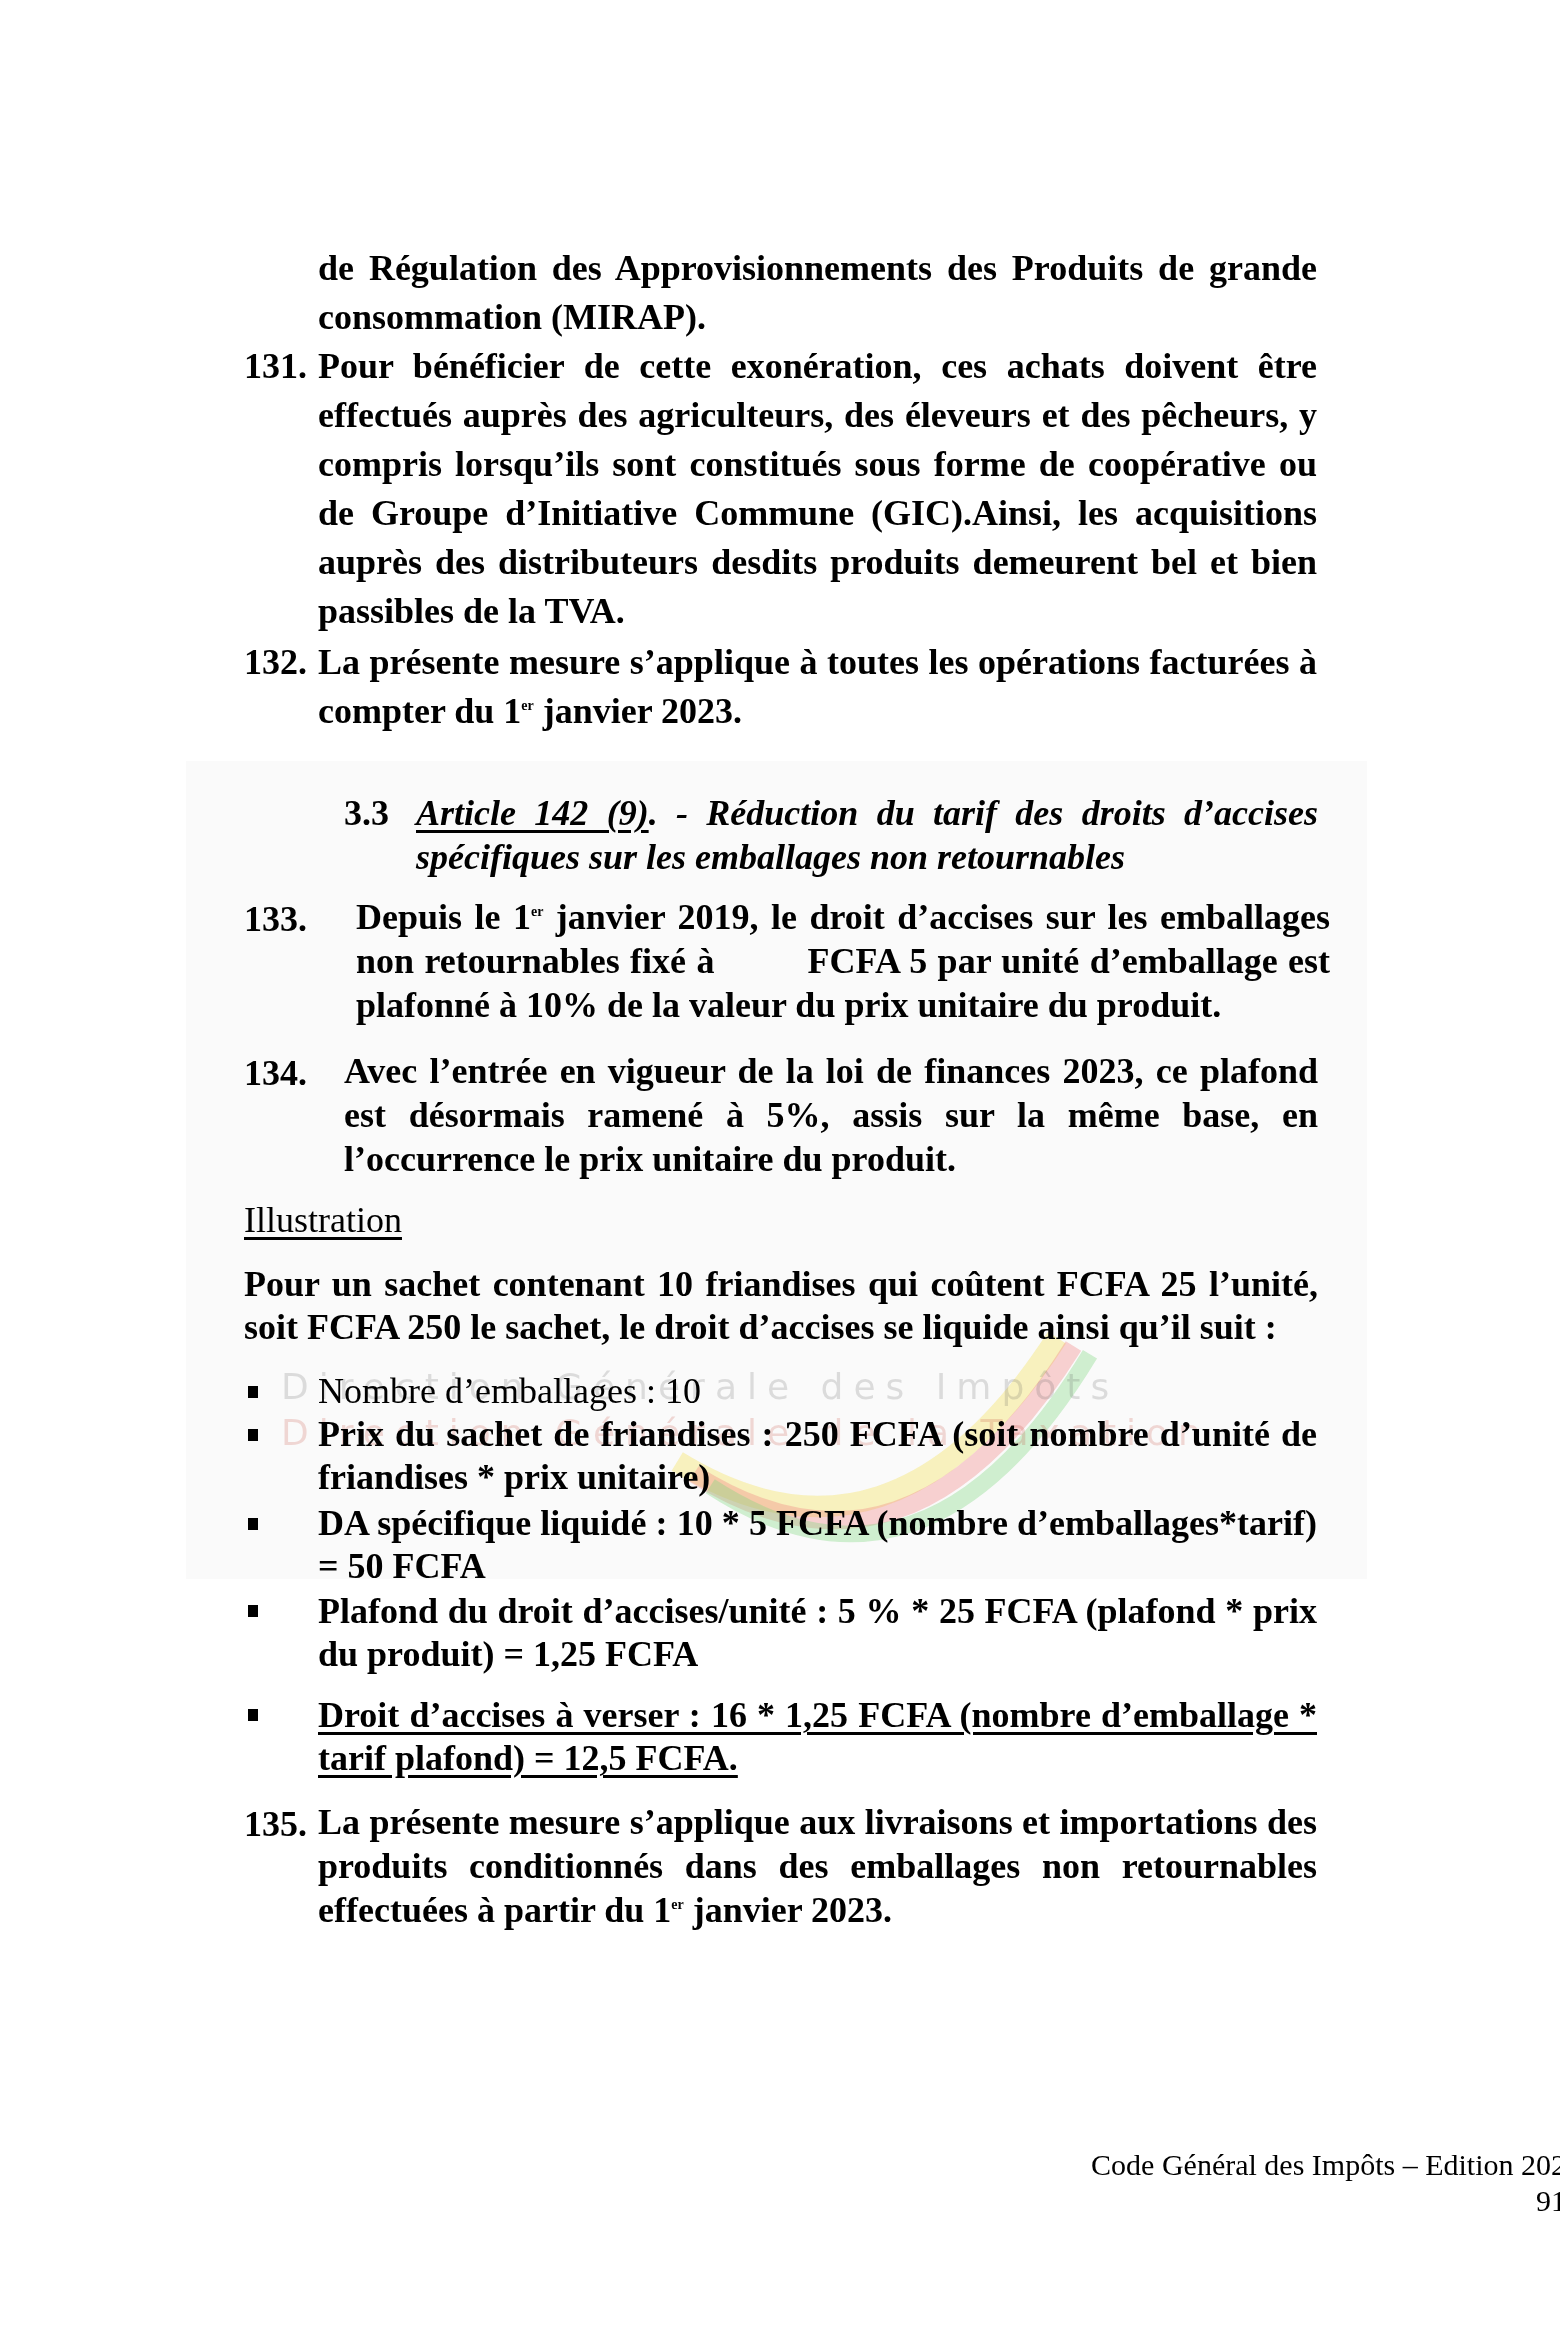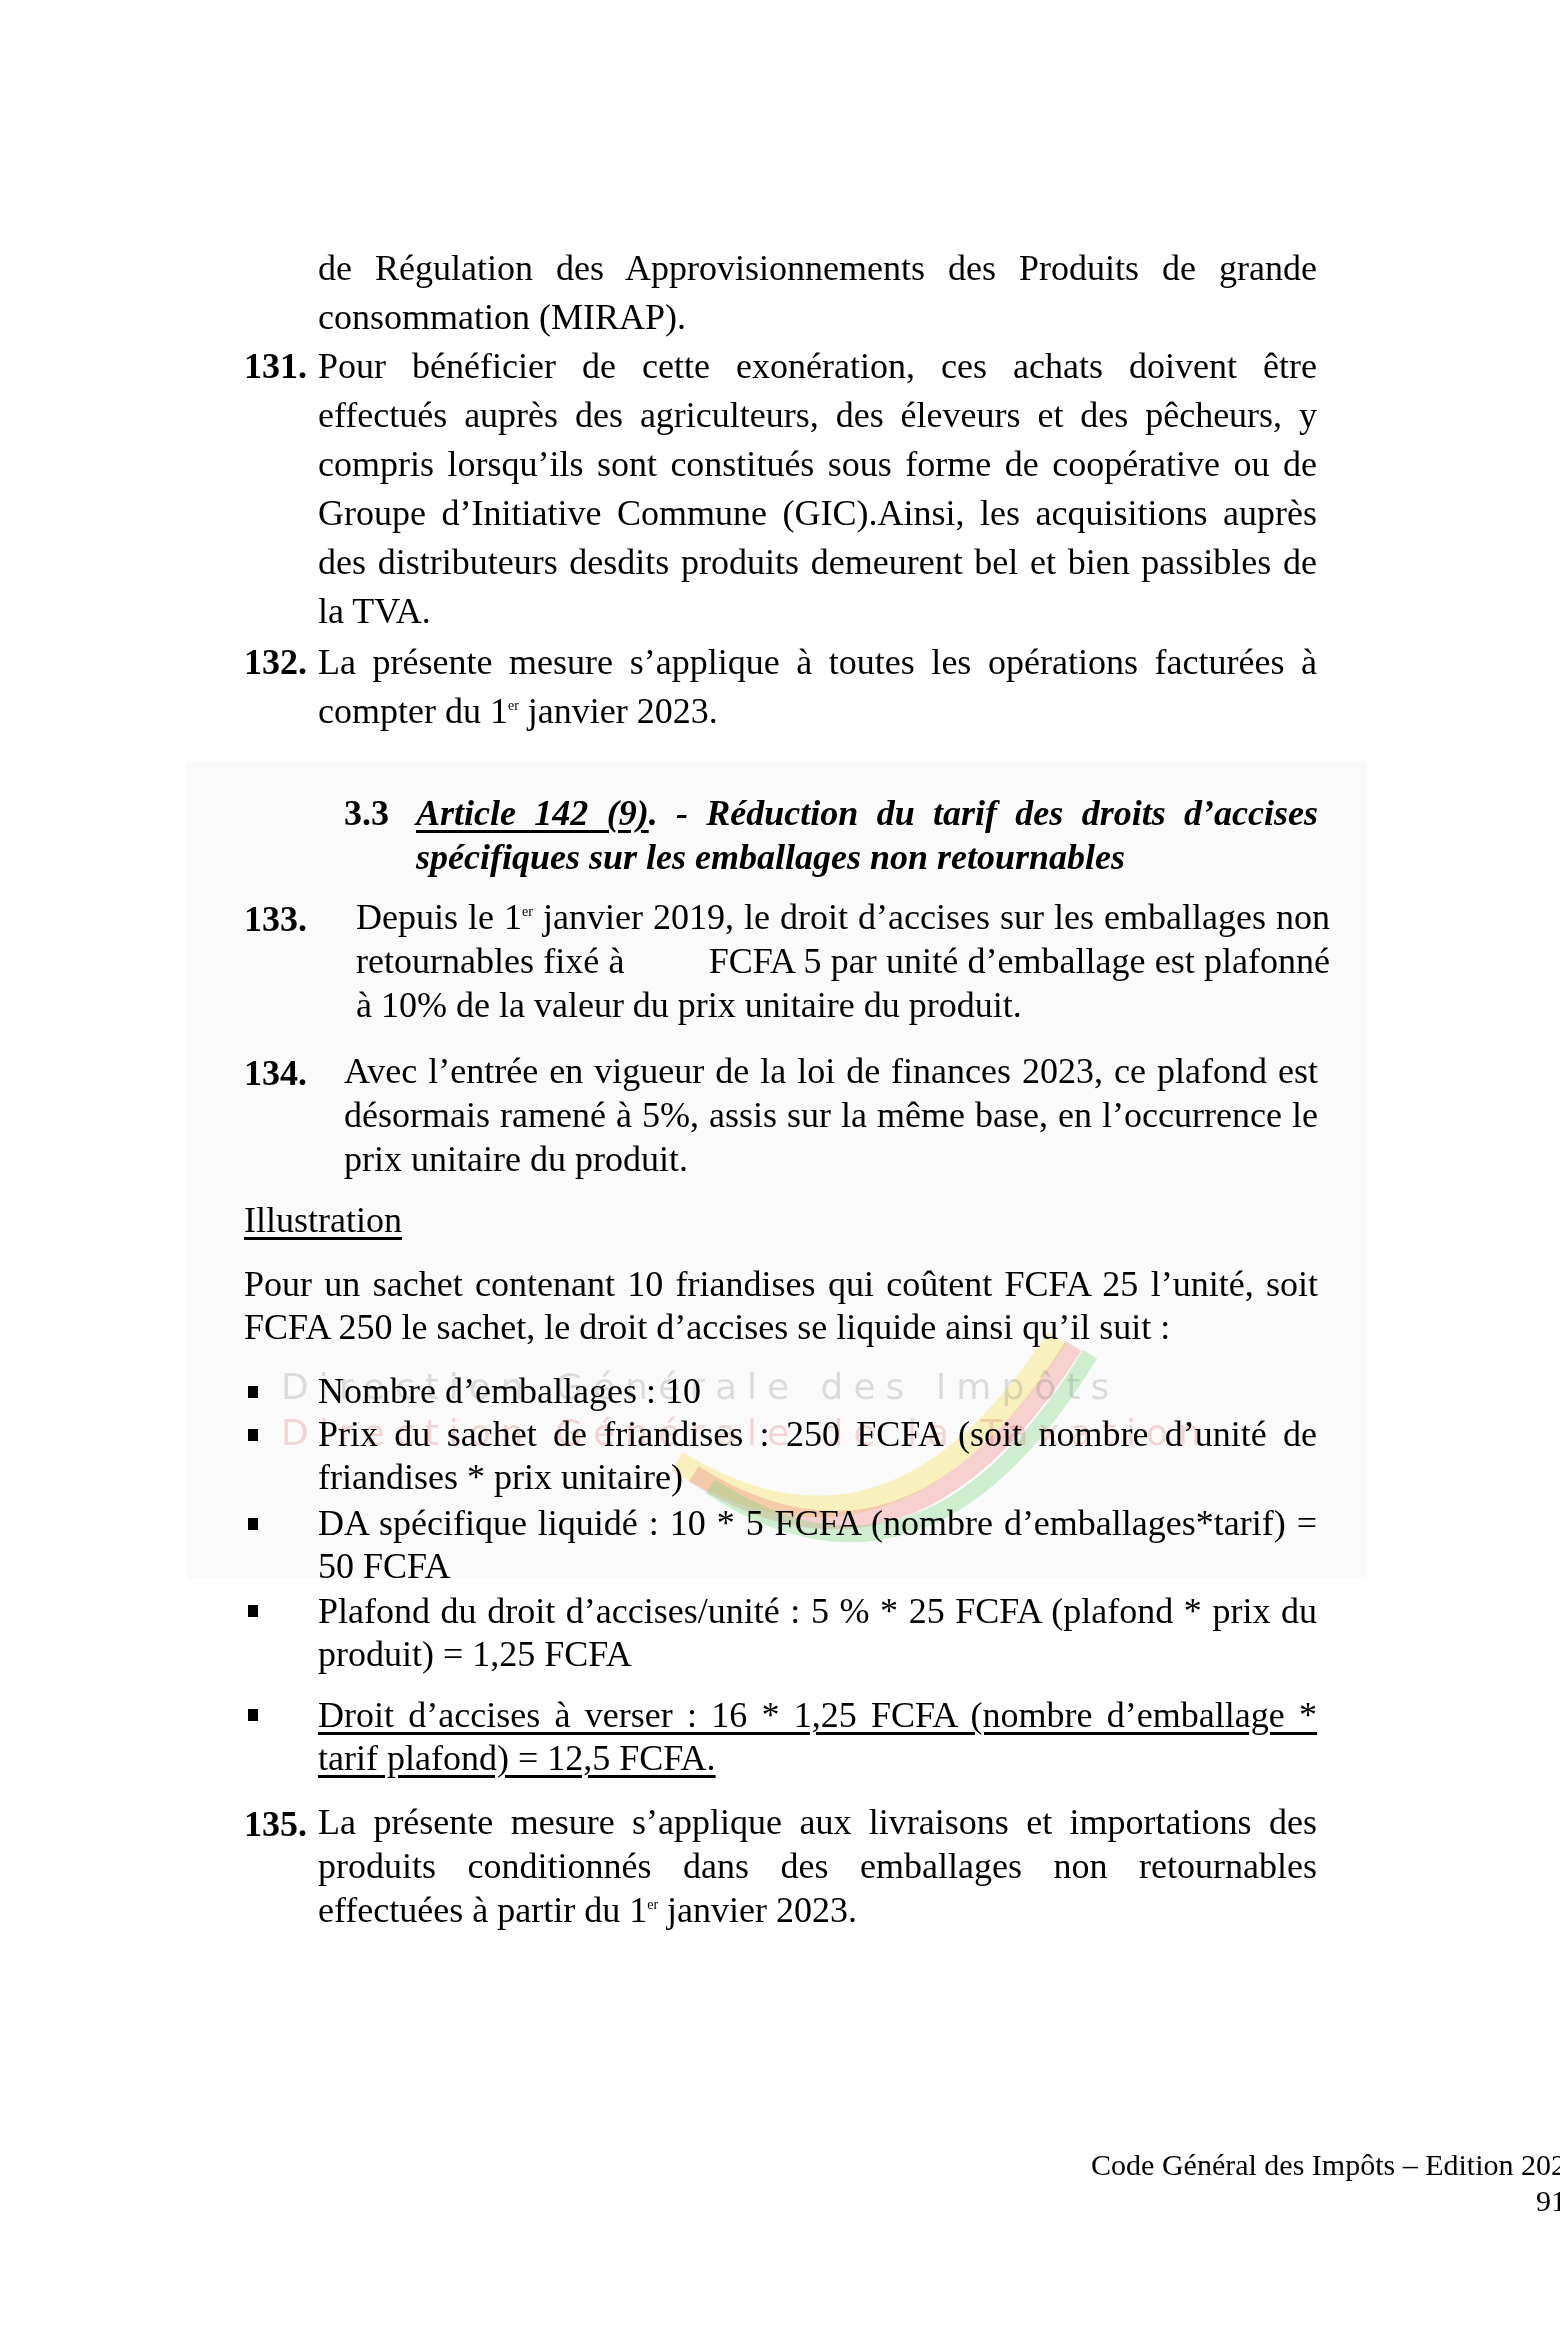--- a/index.html
+++ b/index.html
@@ -6,21 +6,21 @@
   body { width:1561px; height:2342px; position:relative; overflow:hidden;
          font-family:"Liberation Serif", "DejaVu Serif", serif; color:#000; }
   .shade { position:absolute; left:186px; top:761px; width:1181px; height:818px;
            background:#fafafa; }
   .watermark { position:absolute; left:248px; top:1321px; width:908px; height:248px; pointer-events:none; }
   .wm-text { position:absolute; font-family:"DejaVu Sans", sans-serif; letter-spacing:10px;
              font-size:36px; opacity:0.18; white-space:nowrap; }
   .wm1 { left:33px; top:45px; color:#555; }
   .wm2 { left:33px; top:91px; color:#c0392b; }
   .block { position:absolute; font-size:36px; line-height:49px; }
-  .just { text-align:justify; text-align-last:left; }
+  .just { text-align:justify; text-align-last:left;font-weight:bold; }
   .num { position:absolute; font-weight:bold; font-size:36px; line-height:49px; }
   sup { font-size:14px; line-height:0; vertical-align:super; }
   .h33 { position:absolute; font-size:36px; line-height:44px; font-weight:bold; font-style:italic; }
   .h33 .sec { font-style:normal; position:absolute; left:0; top:0; }
   .h33 u { text-decoration-thickness:3.3px; text-underline-offset:5px; }
   .illus { position:absolute; font-weight:normal; font-size:36px; text-decoration:underline;
            text-decoration-thickness:3.3px; text-underline-offset:5px; }
   .bullet { position:absolute; width:10px; height:11.6px; background:#000; }
   .ul { text-decoration:underline; text-decoration-thickness:2.5px; text-underline-offset:5px; }
   .footer { position:absolute; left:0; width:1561px; text-align:right; font-size:30px; line-height:35px;margin-left:20px; }

